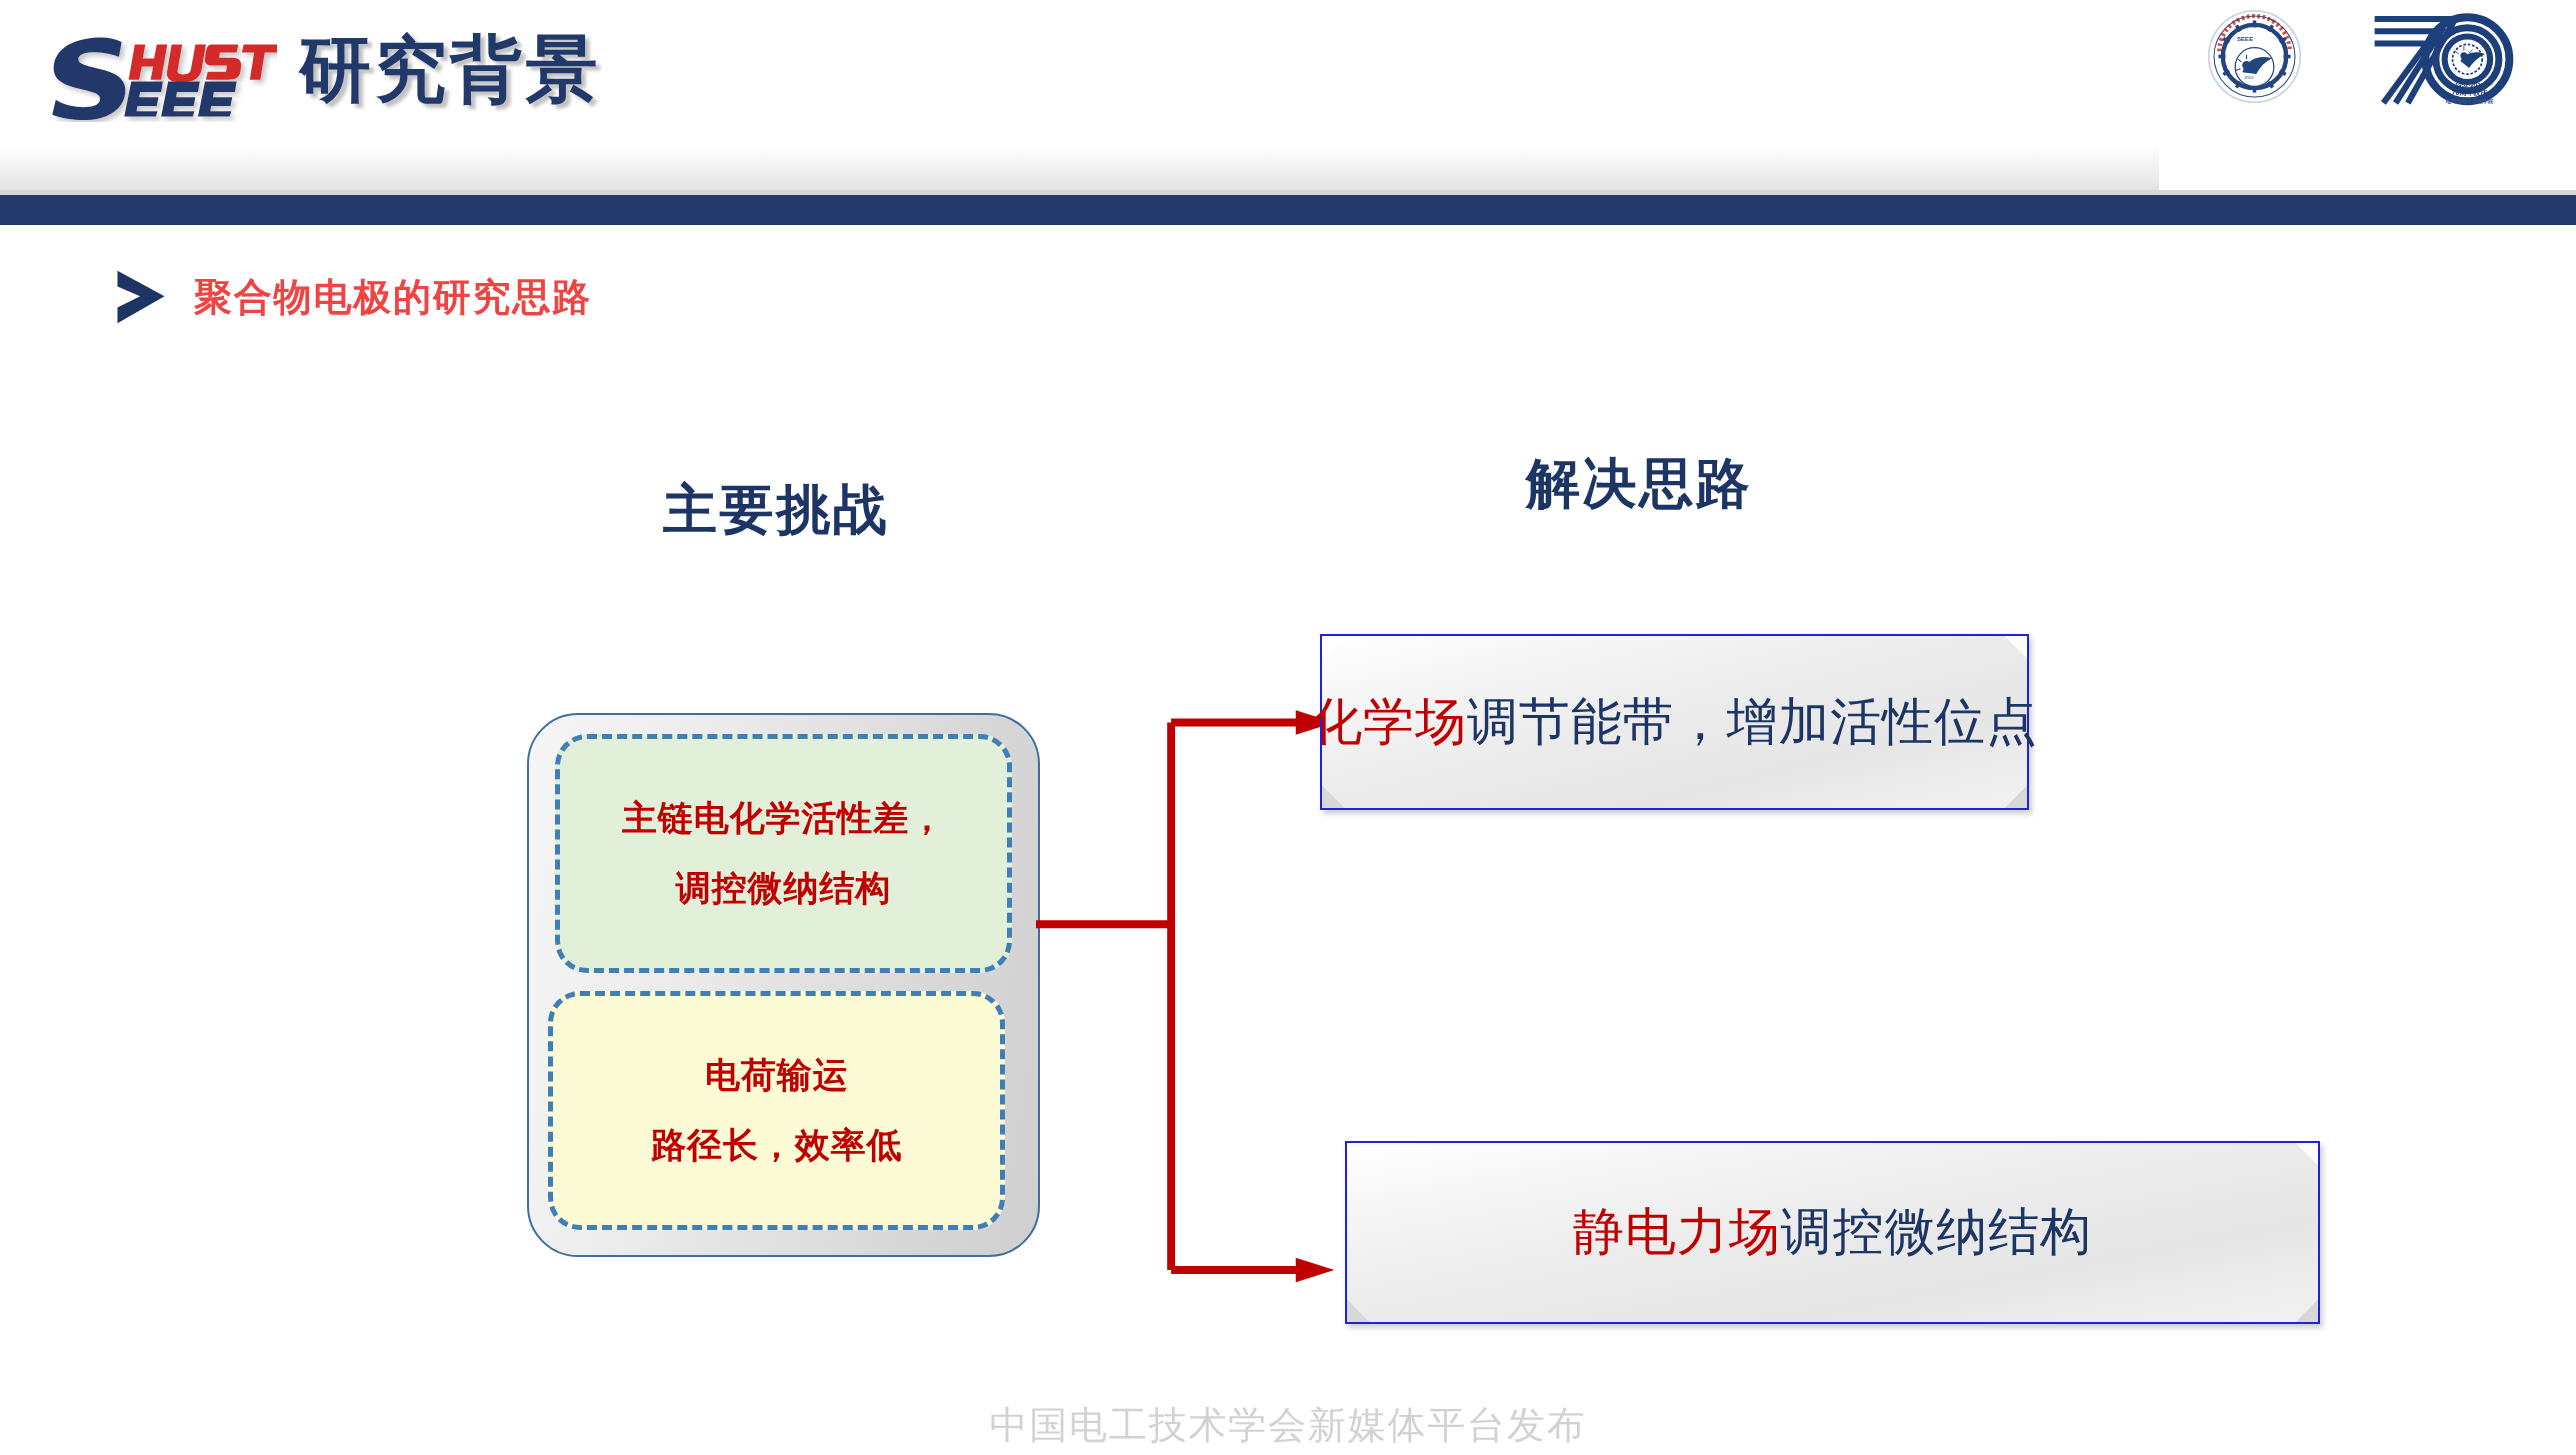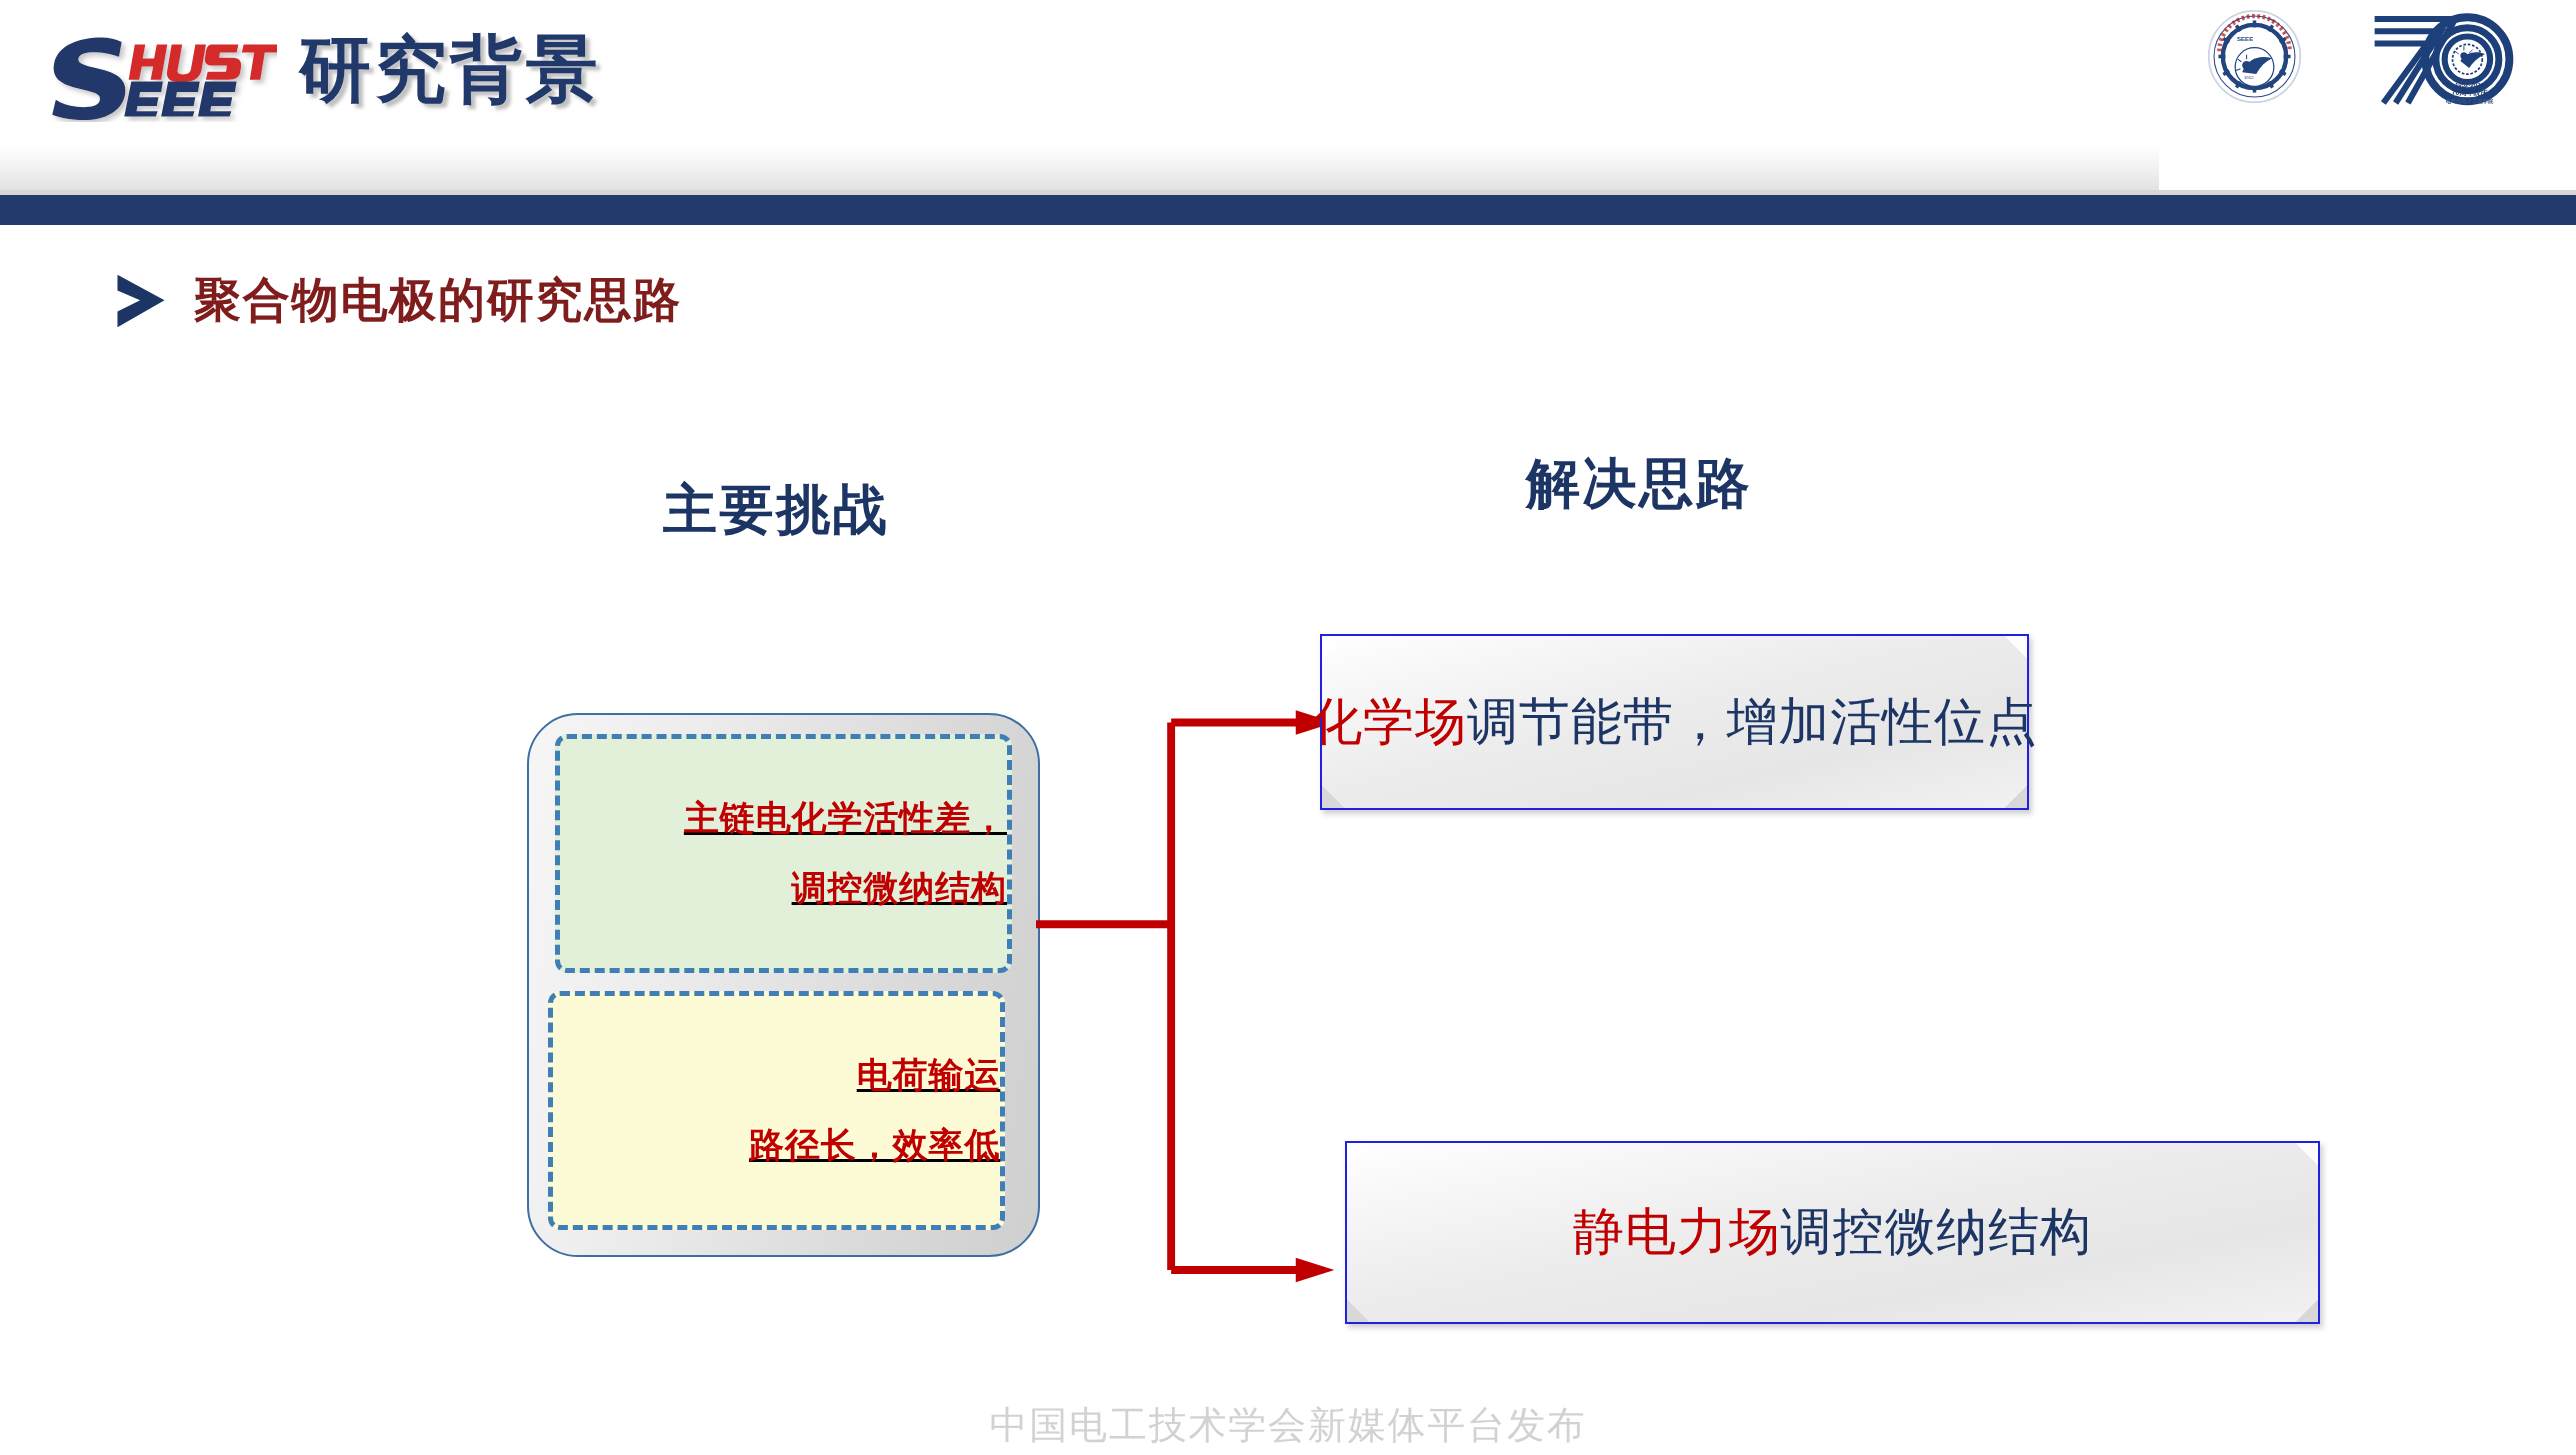--- a/index.html
+++ b/index.html
@@ -83,23 +83,23 @@
     left: 114px; top: 269px;
     display: flex;
     align-items: center;
     gap: 26px;
   }
   .chevron-icon {
     width: 54px; height: 56px;
     display: block;
   }
   .section-heading-label {
-    font-size: 47px;
-    font-weight: bold;
-    color: #7f1d1d;
+    font-size: 38px;
+    font-weight: bold;
+    color: #ef4444;
     letter-spacing: 1.8px;
     white-space: nowrap;
   }
 
   
   .col-title {
     position: absolute;
     font-size: 54px;
     font-weight: bold;
     color: #1c3564;
@@ -116,27 +116,26 @@
     width: 513px; height: 544px;
     border: 2.6px solid #3f6ea5;
     border-radius: 51px;
     background: linear-gradient(100deg, #f6f6f6 0%, #ececec 30%, #d8d8d8 75%, #cfcfcf 100%);
     box-sizing: border-box;
   }
   .challenge-box {
     position: absolute;
     box-sizing: border-box;
     border: 5.3px dashed #3f7fb5;
-    border-radius: 12px;
+    border-radius: 32px;
     display: flex;
     flex-direction: column;
-    align-items: flex-end;
+    align-items: center;
     justify-content: center;
     gap: 23px;
-    text-decoration: underline;
   }
   .challenge-box .cb-line {
     font-size: 35px;
     font-weight: bold;
     color: #c00000;
     white-space: nowrap;
     letter-spacing: 0.9px;
   }
   .challenge-box-1 {
     left: 26px; top: 19.3px;

